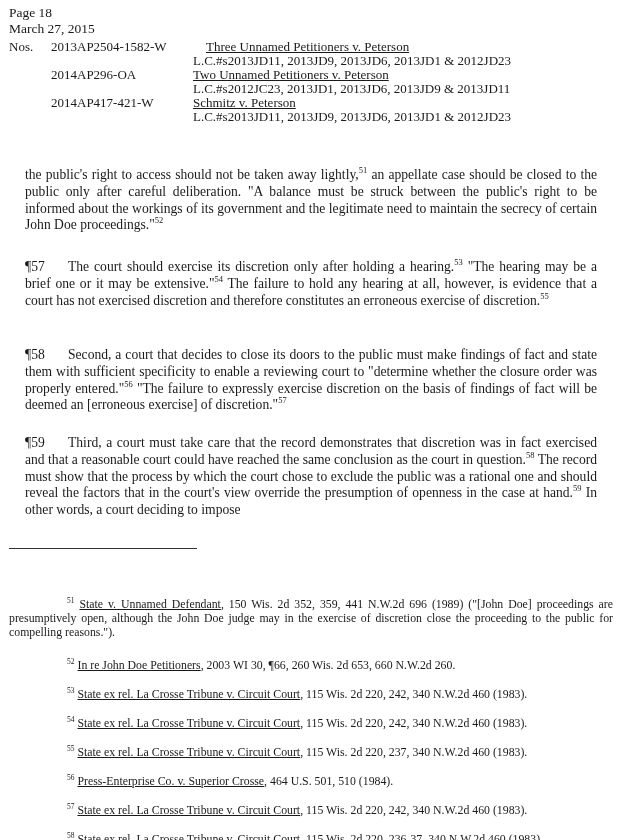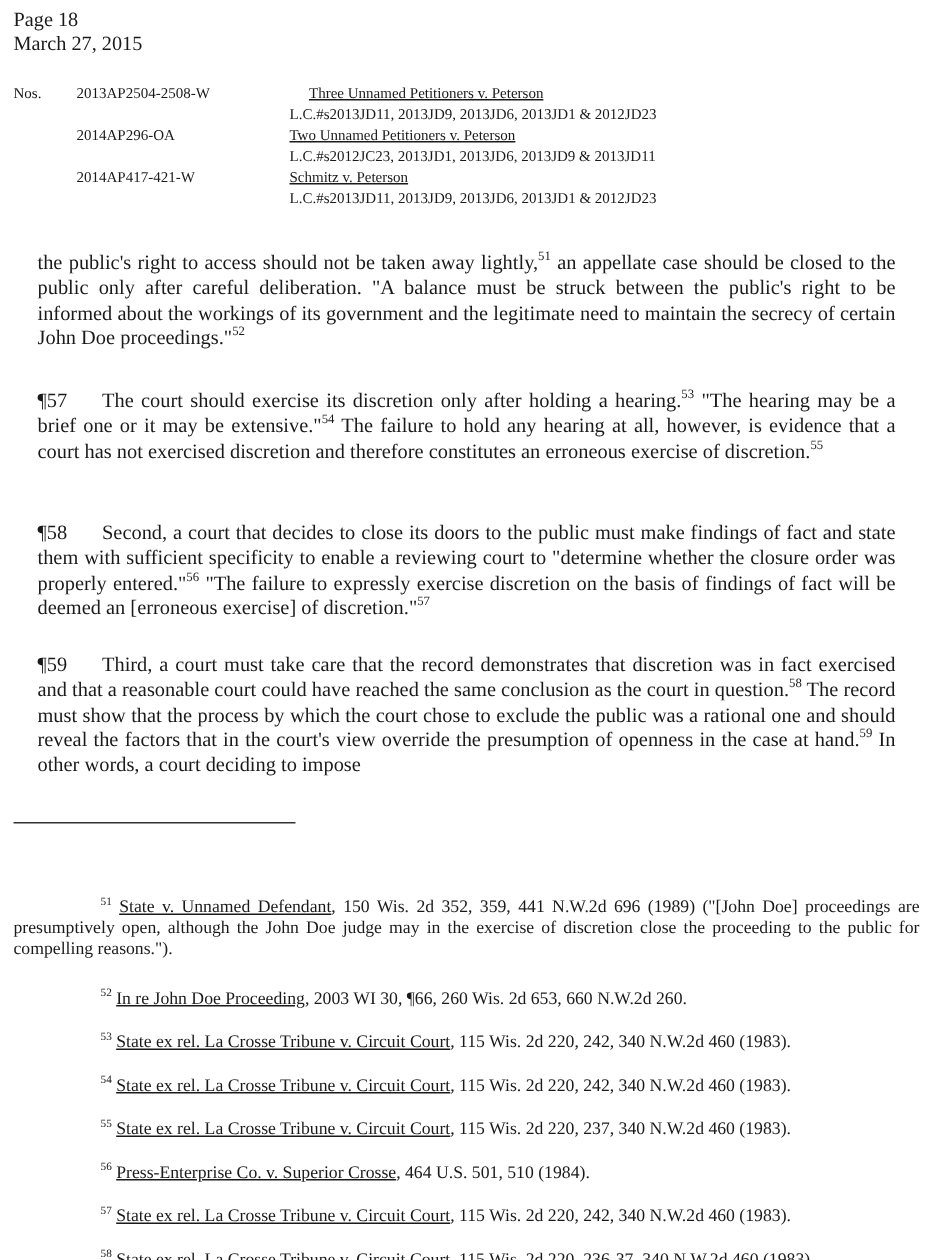--- a/index.html
+++ b/index.html
@@ -1,21 +1,21 @@
 <!DOCTYPE html>
 <html><head>
 <meta charset="utf-8">
 <style>
   html, body { margin: 0; padding: 0; background: #ffffff; }
   body {
     width: 624px; height: 840px; position: relative; overflow: hidden;
     font-family: "Liberation Serif", serif; color: #1a1a1a;
   }
   .hdr { position: absolute; left: 9px; font-size: 13.5px; line-height: 15px; text-align: center; }
-  .cap { position: absolute; font-size: 10px; line-height: 14px; white-space: nowrap; margin-top: 16px; }
+  .cap { position: absolute; font-size: 13px; line-height: 14px; white-space: nowrap; }
   .u { text-decoration: underline; }
   .body-text {
     position: absolute; left: 9px; width: 604px;
     font-size: 13.6px; line-height: 16.8px; text-align: justify;
   }
   .body-text p { margin: 16px; }
   .para-num { display: inline-block; width: 43px; }
   sup { font-size: 8.5px; line-height: 0; vertical-align: 6px; }
   .fn-rule { position: absolute; left: 9px; top: 548px; width: 188px; border-top: 1px solid #333; }
   .fn {
@@ -27,21 +27,21 @@
 </style>
 </head>
 <body>
 
 <div class="hdr" style="top:5px;">Page 18</div>
 <div class="hdr" style="top:21px;">March 27, 2015</div>
 
 <div>
   <span class="cap" style="left:9px; top:40px;">Nos.</span>
 
-  <span class="cap" style="left:51px; top:40px;">2013AP2504-2508-W</span>
+  <span class="cap" style="left:51px; top:40px;">2013AP2504-1582-W</span>
   <span class="cap u" style="left:206px; top:40px;">Three Unnamed Petitioners v. Peterson</span>
   <span class="cap" style="left:193px; top:54px;">L.C.#s2013JD11, 2013JD9, 2013JD6, 2013JD1 &amp; 2012JD23</span>
 
   <span class="cap" style="left:51px; top:68px;">2014AP296-OA</span>
   <span class="cap u" style="left:193px; top:68px;">Two Unnamed Petitioners v. Peterson</span>
   <span class="cap" style="left:193px; top:82px;">L.C.#s2012JC23, 2013JD1, 2013JD6, 2013JD9 &amp; 2013JD11</span>
 
   <span class="cap" style="left:51px; top:96px;">2014AP417-421-W</span>
   <span class="cap u" style="left:193px; top:96px;">Schmitz v. Peterson</span>
   <span class="cap" style="left:193px; top:110px;">L.C.#s2013JD11, 2013JD9, 2013JD6, 2013JD1 &amp; 2012JD23</span>
@@ -62,21 +62,21 @@
 <div class="body-text" style="top:419px;">
   <p><span class="para-num">¶59</span><span>Third, a court must take care that the record demonstrates that discretion was in fact exercised and that a reasonable court could have reached the same conclusion as the court in question.</span><sup>58</sup><span>  The record must show that the process by which the court chose to exclude the public was a rational one and should reveal the factors that in the court's view override the presumption of openness in the case at hand.</span><sup>59</sup><span>  In other words, a court deciding to impose</span></p>
 </div>
 
 <div class="fn-rule"></div>
 
 <div class="fn" style="top:553px;">
   <span class="ind"></span><sup>51</sup> <span class="u">State v. Unnamed Defendant</span><span>, 150 Wis. 2d 352, 359, 441 N.W.2d 696 (1989) ("[John Doe] proceedings are presumptively open, although the John Doe judge may in the exercise of discretion close the proceeding to the public for compelling reasons.").</span>
 </div>
 <div class="fn" style="top:614px;">
-  <span class="ind"></span><sup>52</sup> <span class="u">In re John Doe Proceeding</span><span>, 2003 WI 30, ¶66, 260 Wis. 2d 653, 660 N.W.2d 260.</span>
+  <span class="ind"></span><sup>52</sup> <span class="u">In re John Doe Petitioners</span><span>, 2003 WI 30, ¶66, 260 Wis. 2d 653, 660 N.W.2d 260.</span>
 </div>
 <div class="fn" style="top:643px;">
   <span class="ind"></span><sup>53</sup> <span class="u">State ex rel. La Crosse Tribune v. Circuit Court</span><span>, 115 Wis. 2d 220, 242, 340 N.W.2d 460 (1983).</span>
 </div>
 <div class="fn" style="top:672px;">
   <span class="ind"></span><sup>54</sup> <span class="u">State ex rel. La Crosse Tribune v. Circuit Court</span><span>, 115 Wis. 2d 220, 242, 340 N.W.2d 460 (1983).</span>
 </div>
 <div class="fn" style="top:701px;">
   <span class="ind"></span><sup>55</sup> <span class="u">State ex rel. La Crosse Tribune v. Circuit Court</span><span>, 115 Wis. 2d 220, 237, 340 N.W.2d 460 (1983).</span>
 </div>

